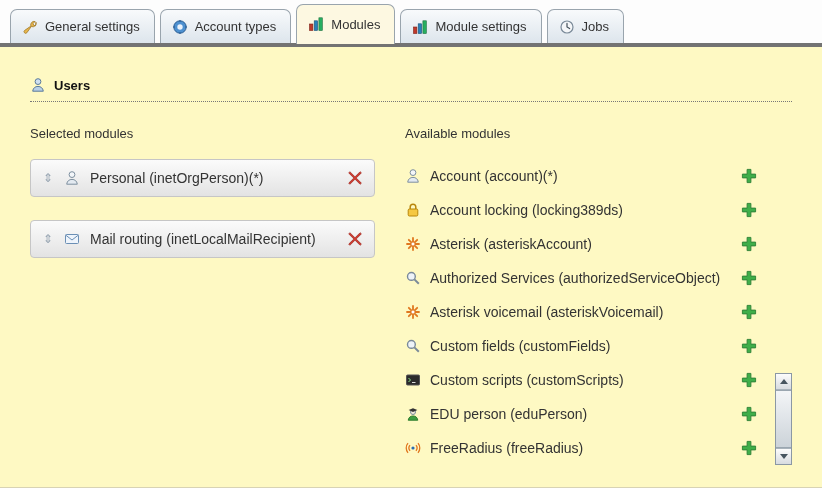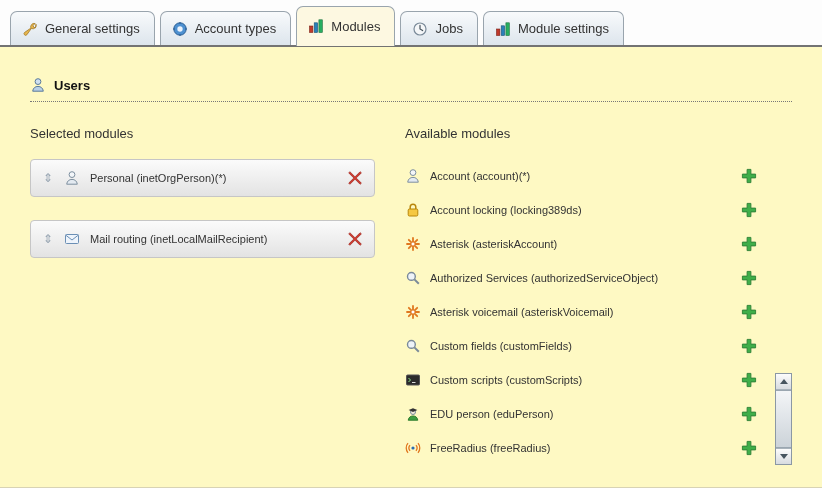--- a/index.html
+++ b/index.html
@@ -9,21 +9,21 @@
     background:#ffffff;
     font-family:"Liberation Sans", sans-serif;
     overflow:hidden;
   }
 
   
   .tabbar {
     display:flex; align-items:flex-end; gap:5px;
     height:47px; padding:0 0 0 10px;
     background:#fdfdfd;
-    border-bottom:2px solid #737373;
+    border-bottom:4px solid #737373;
   }
   .tab {
     display:flex; align-items:center; gap:7px;
     height:34px; padding:0 14px 0 11px;
     font-size:13px; color:#333;
     background:linear-gradient(#f8fafc,#dde5ec);
     border:1px solid #99a4ad; border-bottom:none;
     border-radius:7px 7px 0 0;
     cursor:pointer; white-space:nowrap;
   }
@@ -53,21 +53,21 @@
 
   
   .sel-item {
     display:flex; align-items:center; gap:10px;
     height:38px; padding:0 11px;
     background:linear-gradient(#fbfbfb,#e3e3e3);
     border:1px solid #c6c6c6; border-radius:4px;
     margin-bottom:23px;
   }
   .drag { color:#96a4b1; font-size:12px; width:12px; text-align:center; cursor:move; flex:none; }
-  .mod-label { flex:1; font-size:11px; color:#333; white-space:nowrap; overflow:hidden; }
+  .mod-label { flex:1; font-size:14px; color:#333; white-space:nowrap; overflow:hidden; }
 
   
   .avail-wrap { display:flex; align-items:flex-end; }
   .avail-list { flex:1; }
   .avail-row  { display:flex; align-items:center; gap:9px; height:34px; }
   .avail-row .plus-wrap { margin-right:10px; }
 
   .icon { width:16px; height:16px; display:inline-flex; flex:none; }
   .icon svg { width:16px; height:16px; display:block; }
   .icon-btn {
@@ -129,35 +129,35 @@
           <rect x="1.5" y="8" width="3.4" height="6.5" fill="#c0392b" stroke="#7d2117" stroke-width="0.6"></rect>
           <rect x="6.2" y="4.8" width="3.4" height="9.7" fill="#2980b9" stroke="#1a5276" stroke-width="0.6"></rect>
           <rect x="10.9" y="1.8" width="3.4" height="12.7" fill="#27ae60" stroke="#196f3d" stroke-width="0.6"></rect>
         </svg>
       </span>
       <span>Modules</span>
     </div>
     <div class="tab">
       <span class="icon">
         <svg viewBox="0 0 16 16">
-          <circle cx="8" cy="8" r="6" fill="#f4f6f8" stroke="#7a8a99" stroke-width="1.2"></circle>
-          <path d="M8 4.4V8l2.6 1.6" fill="none" stroke="#44505b" stroke-width="1.2" stroke-linecap="round"></path>
-        </svg>
-      </span>
-      <span>Jobs</span>
-    </div>
-    <div class="tab">
-      <span class="icon">
-        <svg viewBox="0 0 16 16">
           <rect x="1.5" y="8" width="3.4" height="6.5" fill="#c0392b" stroke="#7d2117" stroke-width="0.6"></rect>
           <rect x="6.2" y="4.8" width="3.4" height="9.7" fill="#2980b9" stroke="#1a5276" stroke-width="0.6"></rect>
           <rect x="10.9" y="1.8" width="3.4" height="12.7" fill="#27ae60" stroke="#196f3d" stroke-width="0.6"></rect>
         </svg>
       </span>
       <span>Module settings</span>
+    </div>
+    <div class="tab">
+      <span class="icon">
+        <svg viewBox="0 0 16 16">
+          <circle cx="8" cy="8" r="6" fill="#f4f6f8" stroke="#7a8a99" stroke-width="1.2"></circle>
+          <path d="M8 4.4V8l2.6 1.6" fill="none" stroke="#44505b" stroke-width="1.2" stroke-linecap="round"></path>
+        </svg>
+      </span>
+      <span>Jobs</span>
     </div>
   </div>
 
 <div class="content">
   <div class="users-head">
     <span class="icon">
         <svg viewBox="0 0 16 16">
           <circle cx="8" cy="4.6" r="2.9" fill="#cfe0f0" stroke="#5a7a9a"></circle>
           <path d="M2.7 14.2c.4-3.3 2.6-4.8 5.3-4.8s4.9 1.5 5.3 4.8z" fill="#b9d0e6" stroke="#5a7a9a"></path>
         </svg>

